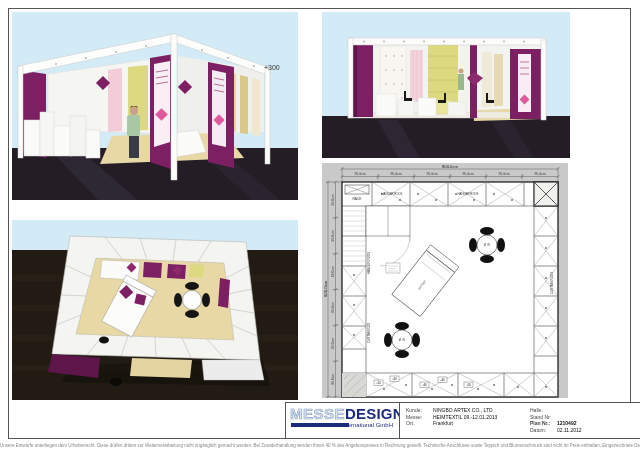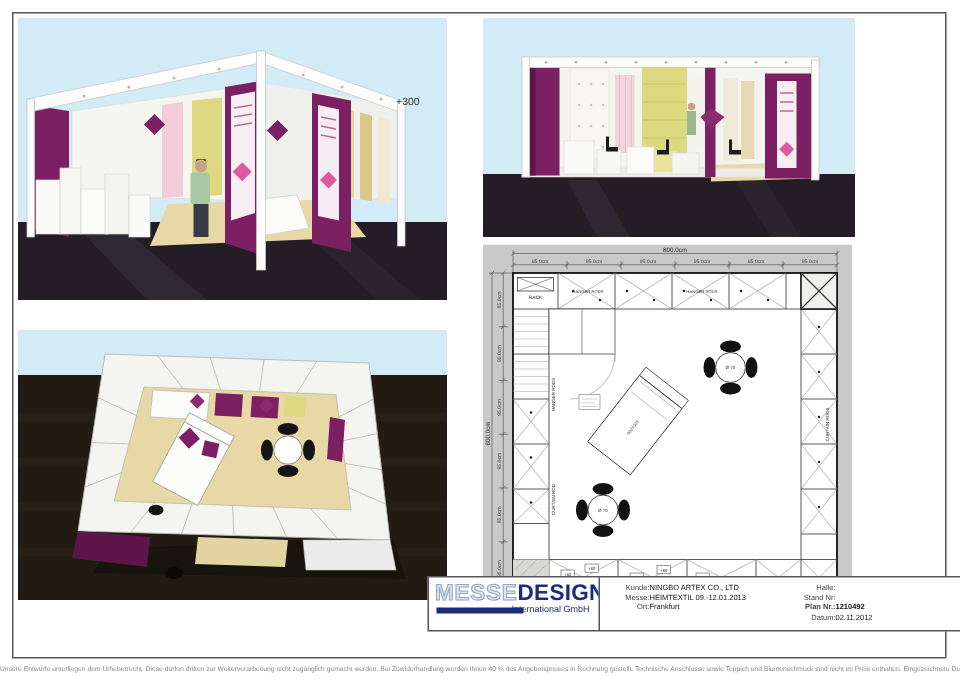--- a/index.html
+++ b/index.html
@@ -3,22 +3,22 @@
 <meta charset="utf-8">
 <style>
   html,body{margin:0;padding:0;background:#ffffff;}
   .page{position:relative;width:640px;height:453px;background:#fff;overflow:hidden;
         font-family:"Liberation Sans",sans-serif;color:#222;}
   .sheet-frame{position:absolute;left:8px;top:8px;width:623px;height:431px;
         border:1px solid #555;box-sizing:border-box;}
   .panel{position:absolute;}
   svg{display:block;}
   
-  .titleblock{position:absolute;left:285px;top:384px;width:356px;height:37px;
-        border:1px solid #555;box-sizing:border-box;background:#fff;display:flex;text-align:right;}
+  .titleblock{position:absolute;left:285px;top:402px;width:356px;height:37px;
+        border:1px solid #555;box-sizing:border-box;background:#fff;display:flex;}
   .logo-box{position:relative;width:114px;border-right:1px solid #555;box-sizing:border-box;overflow:hidden;}
   .logo-line{padding:2px 4px 0;white-space:nowrap;}
   .logo-messe{font-weight:bold;font-size:15px;letter-spacing:.5px;color:#dce5f1;
         -webkit-text-stroke:0.7px #8fa6c8;}
   .logo-design{font-weight:bold;font-size:15px;letter-spacing:.2px;color:var(--logo_navy,#1B2C7E);}
   .logo-bar{position:absolute;left:5px;top:20px;width:58px;height:3.5px;background:var(--logo_navy,#1B2C7E);}
   .logo-sub{position:absolute;right:6px;top:19px;font-size:6px;color:var(--logo_navy,#1B2C7E);}
   .tb-fields{position:relative;flex:1;font-size:5px;line-height:6.5px;}
   .tb-col{position:absolute;top:4px;}
   .tb-col.left{left:6px;width:115px;}

